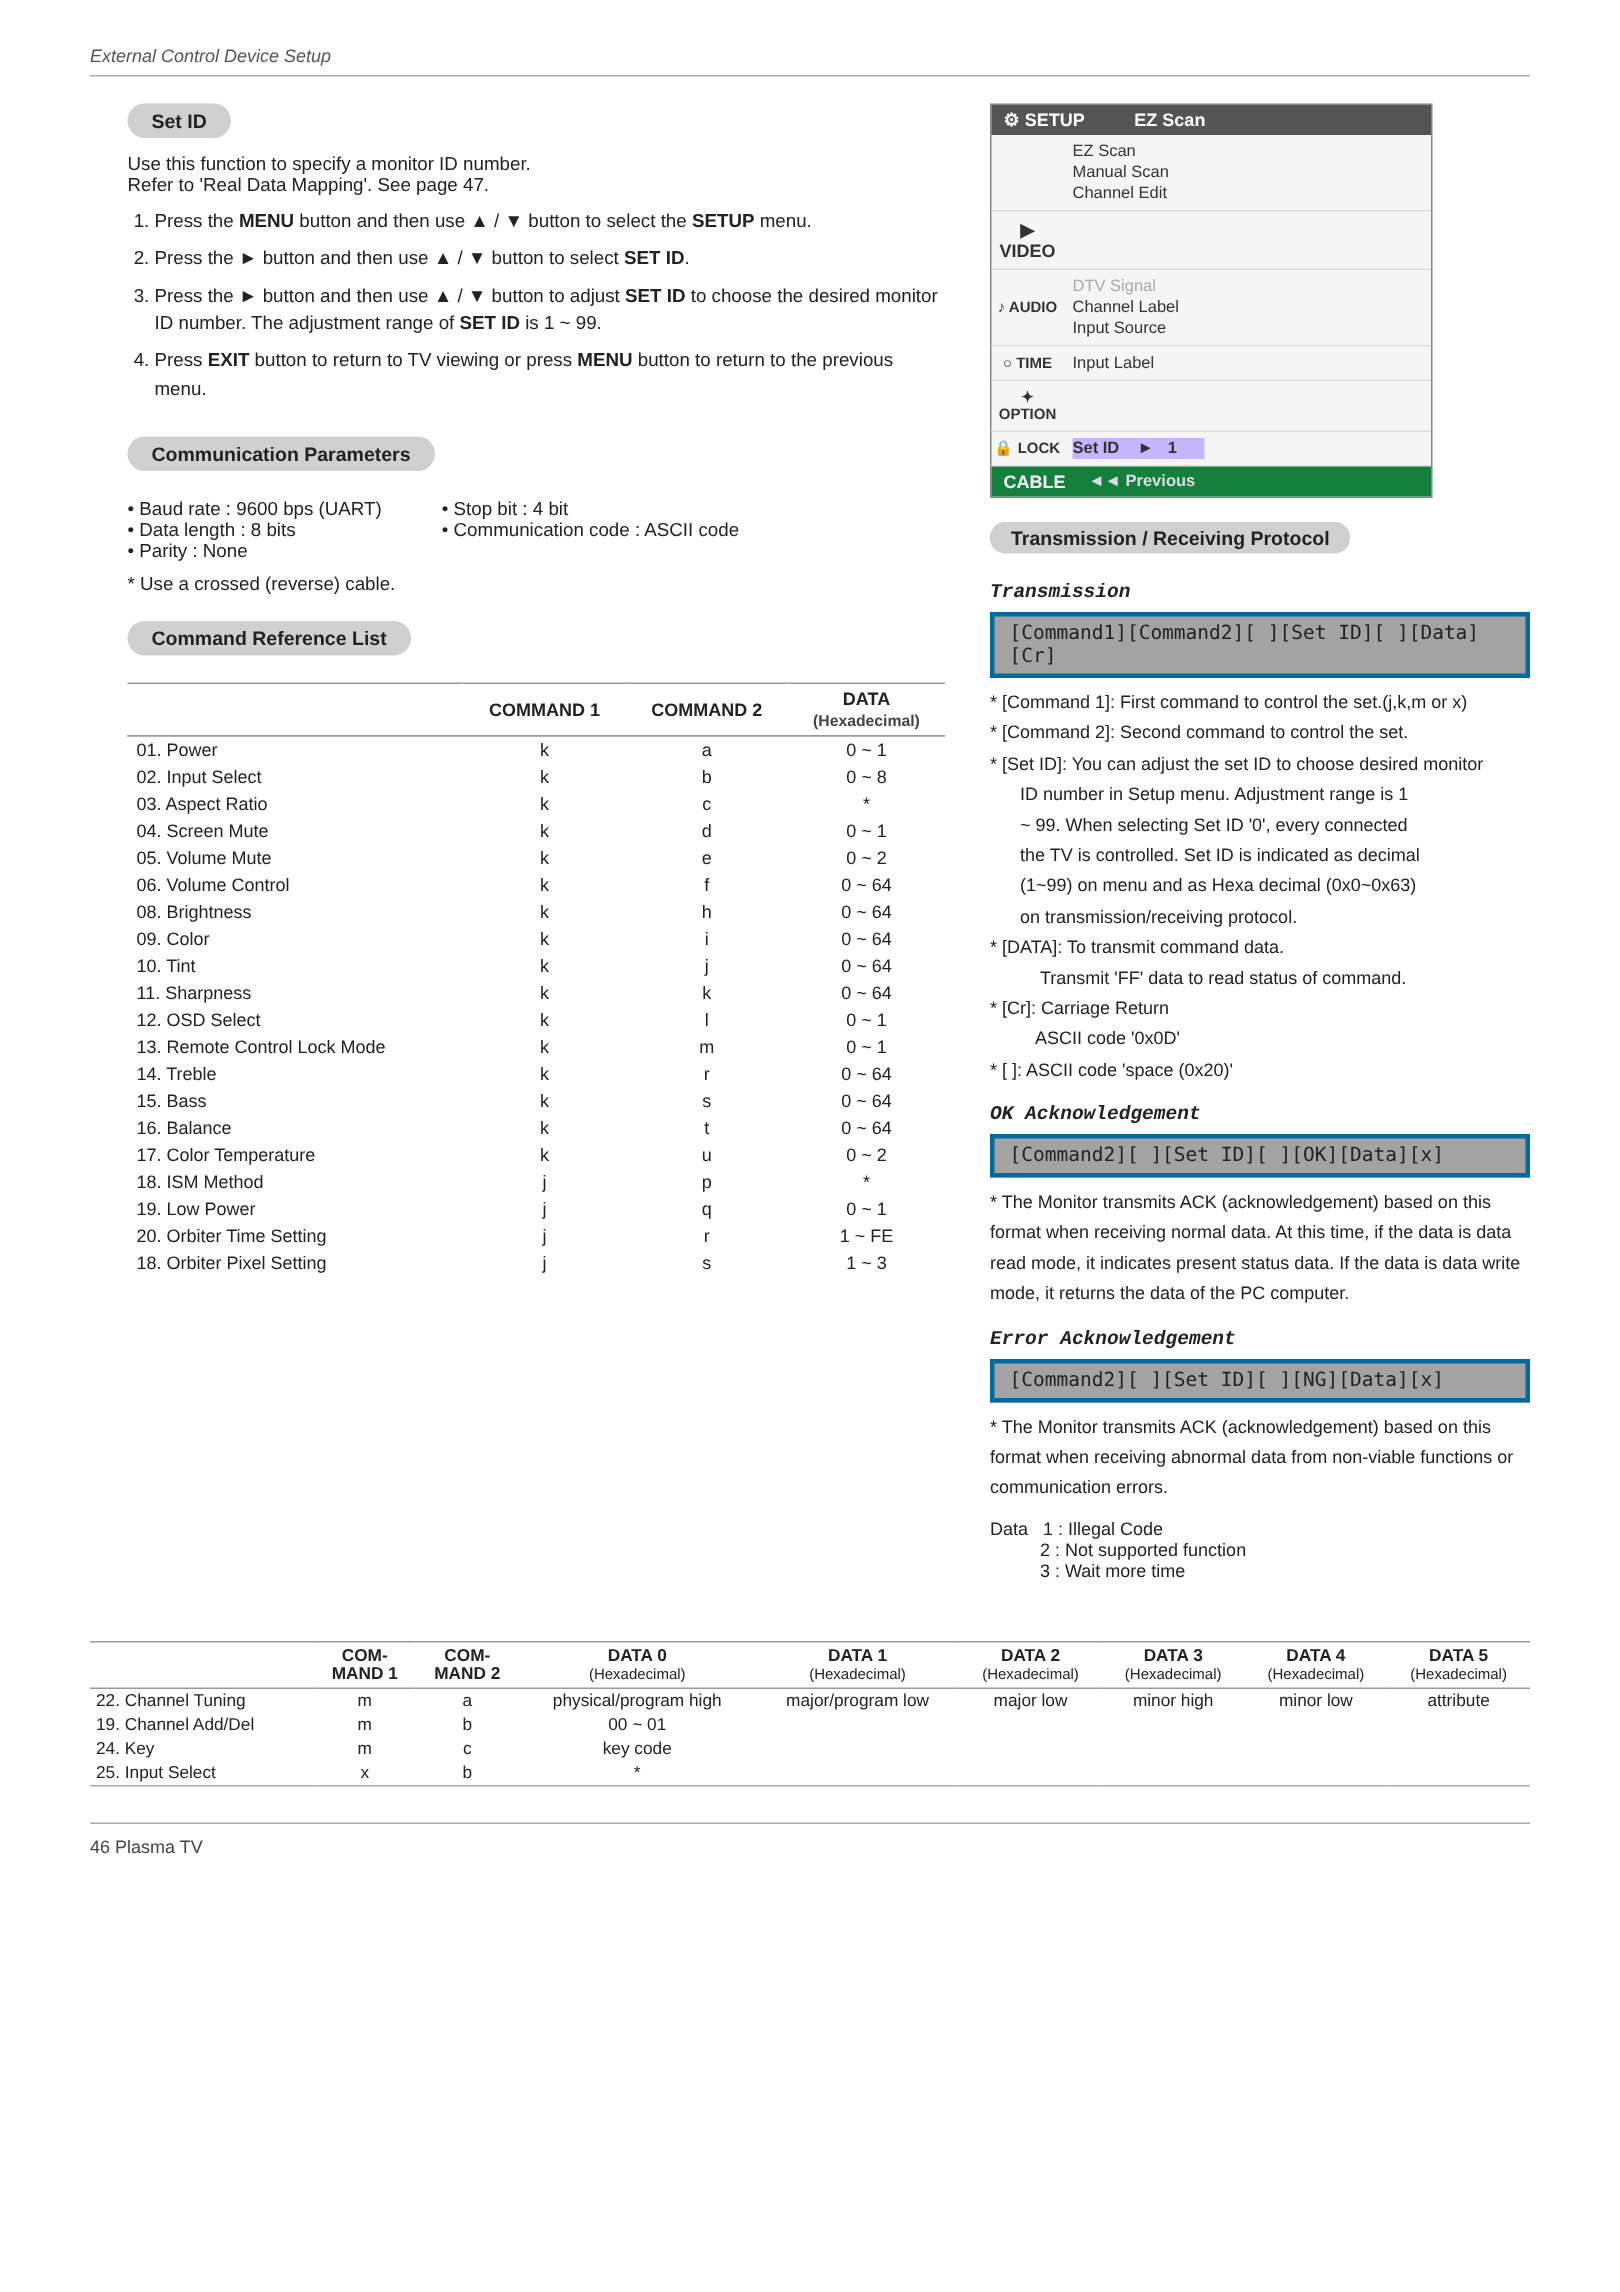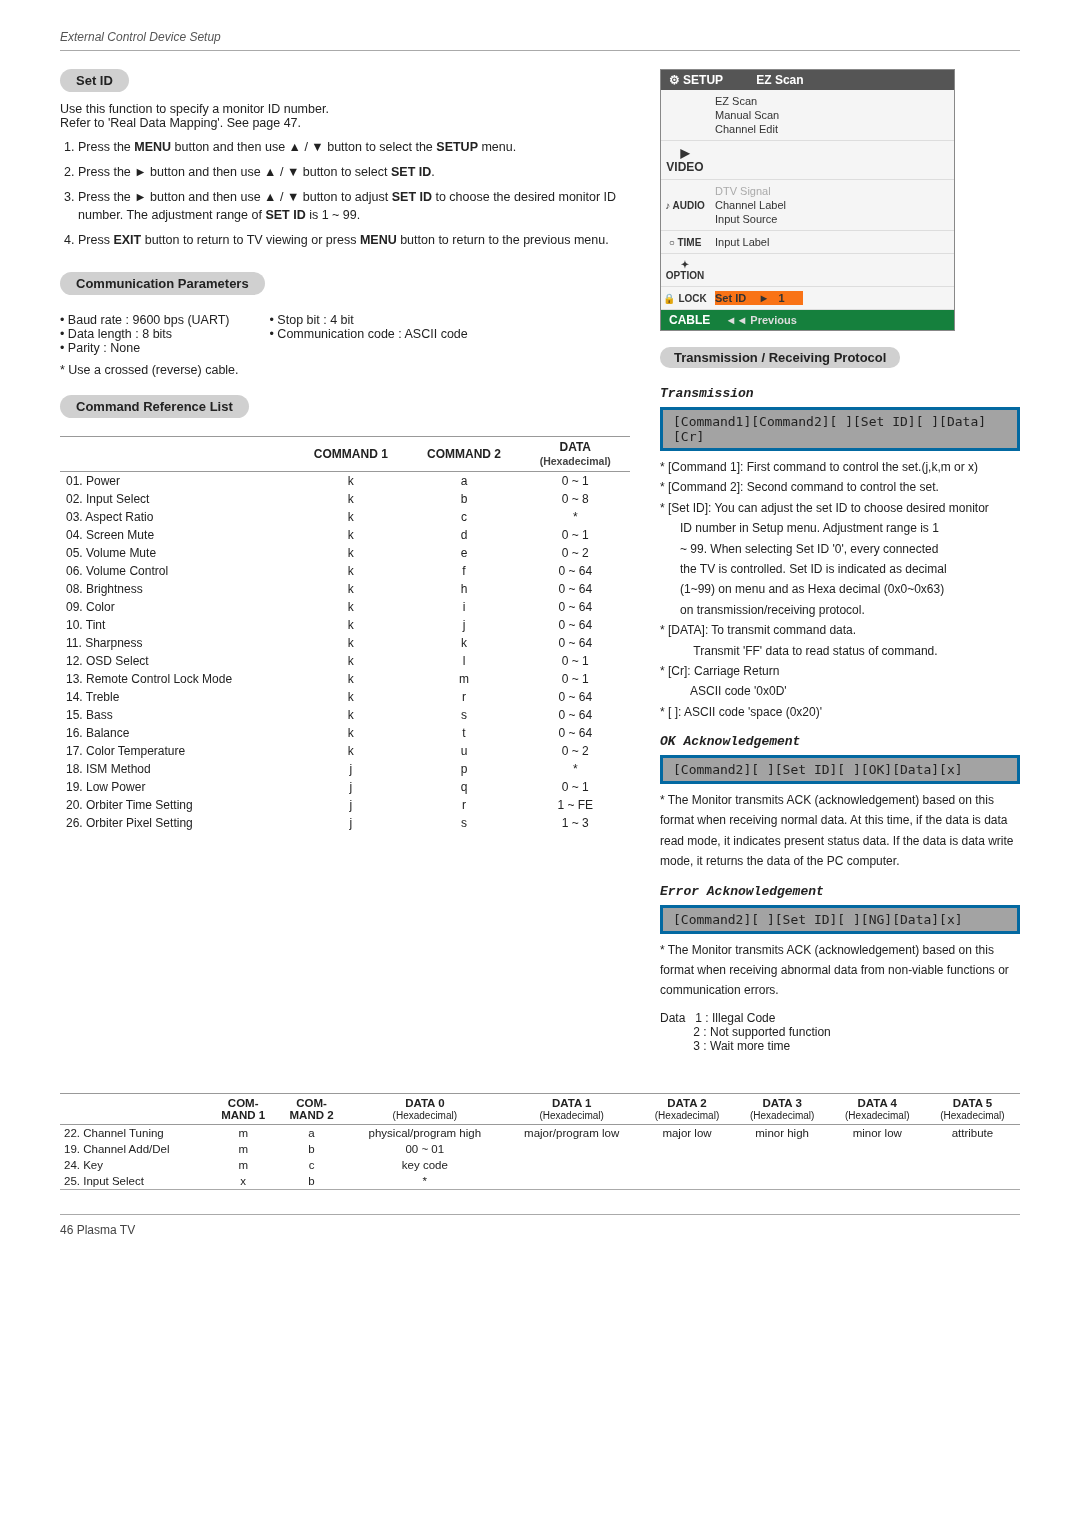--- a/index.html
+++ b/index.html
@@ -25,20 +25,21 @@
       background: #d0d0d0;
       border-radius: 12px;
       padding: 4px 16px;
       font-size: 13px;
       font-weight: bold;
       margin-bottom: 10px;
     }
     .main-content {
       display: flex;
       gap: 30px;
+      margin-left: 25px;
     }
     .left-col {
       flex: 1;
     }
     .right-col {
       width: 360px;
     }
     .set-id-section { margin-bottom: 22px; }
     .set-id-desc { font-size: 12.5px; margin-bottom: 8px; }
     .set-id-steps { font-size: 12.5px; }
@@ -76,21 +77,21 @@
       font-weight: bold;
       padding: 3px 2px;
       color: #333;
     }
     .tv-menu-items {
       font-size: 11px;
       padding: 2px 6px;
       min-width: 100px;
     }
     .tv-menu-item { padding: 1px 0; color: #333; }
-    .tv-menu-item.active { font-weight: bold; background: #f97316; }
+    .tv-menu-item.active { font-weight: bold; background: #c4b5fd; }
     .tv-menu-item.highlighted { color: #aaa; }
     .setup-header {
       background: #555;
       color: #fff;
       font-weight: bold;
       padding: 3px 8px;
       font-size: 12px;
     }
     .cable-row {
       background: #15803d;
@@ -345,21 +346,21 @@
               <td>q</td>
               <td>0 ~ 1</td>
             </tr>
             <tr>
               <td>20. Orbiter Time Setting</td>
               <td>j</td>
               <td>r</td>
               <td>1 ~ FE</td>
             </tr>
             <tr>
-              <td>26. Orbiter Pixel Setting</td>
+              <td>18. Orbiter Pixel Setting</td>
               <td>j</td>
               <td>s</td>
               <td>1 ~ 3</td>
             </tr>
           </tbody>
       </table>
     </div>
   </div>
 
   <div class="right-col">

